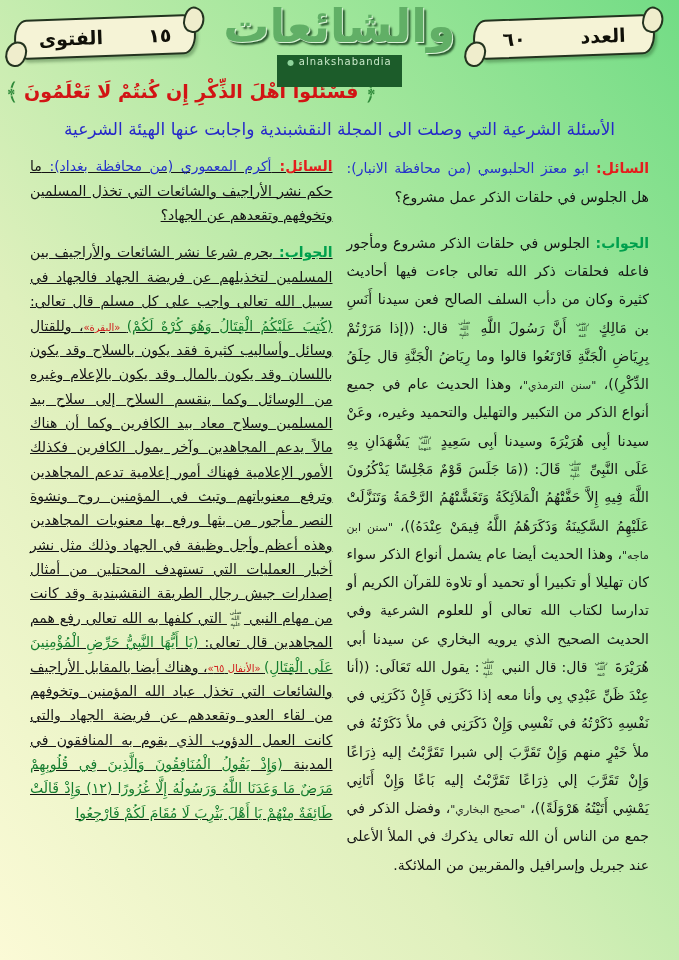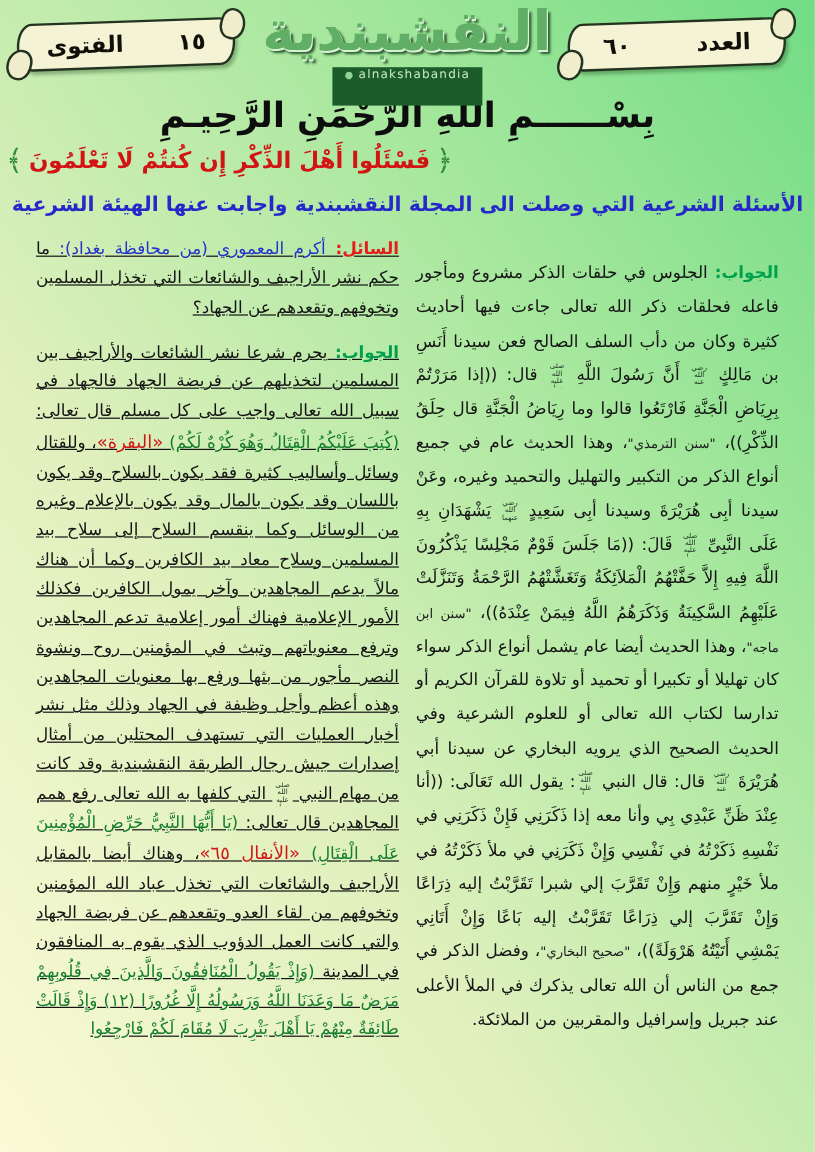--- a/index.html
+++ b/index.html
@@ -28,72 +28,72 @@
     font-size:46px;font-weight:bold;color:#61af66;line-height:1.05;letter-spacing:-1px;
     text-shadow:1px 1px 0 #d8f2d4,3px 3px 2px #2c5c31;
   }
   .logo-bar{display:inline-block;margin-top:-6px;background:#1c5c2a;color:#c9e9c9;
     font-size:10px;letter-spacing:1px;padding:1px 10px 20px;direction:ltr;}
   .logo-bar::before{content:"● ";font-size:8px;color:#8fd49b;}
   
   .bismillah{text-align:center;font-size:29px;font-weight:bold;color:#0d0d0d;margin-top:4px;line-height:1.3;}
   .verse{text-align:left;margin-top:4px;font-size:19px;font-weight:bold;color:#d21414;}
   .verse .bracket{color:#2f8a3a;font-size:24px;font-weight:normal;padding:0 5px;vertical-align:-2px;}
-  .heading{text-align:center;color:#2628c9;font-weight:bold;font-size:17px;line-height:1.55;margin-top:10px;}
+  .heading{text-align:center;color:#2628c9;font-weight:normal;font-size:17px;line-height:1.55;margin-top:10px;}
   
   .columns{display:flex;gap:14px;padding:12px 30px 0;}
   .col{flex:1;text-align:justify;color:#141414;font-size:14px;}
   .col p{margin:0;}
   .col-q1{line-height:2.02;}
   .col-q1 .a{margin-top:18px;}
   .col-q2{line-height:1.74;text-decoration:underline;}
   .col-q2 .a{margin-top:13px;}
   
   .seg-label-q{color:#e51d1d;font-weight:bold;}
   .seg-name{color:#2531cb;}
   .seg-label-a{color:#00a04d;font-weight:bold;}
   .seg-plain{color:#141414;}
   .seg-quran{color:#157d2f;}
-  .seg-cite{color:#d01818;font-size:15px;}
+  .seg-cite{color:#d01818;font-size:10px;}
   .seg-src{font-size:11px;color:#1d1d1d;}
   .seg-hon{display:inline-block;width:17px;max-height:20px;overflow:hidden;
     font-size:6px;line-height:6px;text-align:center;color:#1e3322;vertical-align:middle;}
 </style>
 </head>
 <body>
 
 <div class="page">
 
   <header class="hdr">
     <div class="ribbon ribbon-right">
       <span>العدد</span>
       <span>٦٠</span>
     </div>
     <div class="logo">
-      <div class="logo-title">النقشبندية</div>
+      <div class="logo-title">والشائعات</div>
       <div class="logo-bar"><span>alnakshabandia</span></div>
     </div>
     <div class="ribbon ribbon-left">
       <span>١٥</span>
       <span>الفتوى</span>
     </div>
   </header>
 
-  <div class="bismillah">بِسْــــــمِ اللَّهِ الرَّحْمَنِ الرَّحِيـمِ</div>
 
   <div class="verse">
     <span class="bracket">﴿</span><span class="verse-text">فَسْئَلُوا أَهْلَ الذِّكْرِ إِن كُنتُمْ لَا تَعْلَمُونَ</span><span class="bracket">﴾</span>
   </div>
 
   <div class="heading">
     <div>الأسئلة الشرعية التي وصلت الى المجلة النقشبندية واجابت عنها الهيئة الشرعية</div>
   </div>
 
   <main class="columns">
     <section class="col col-q1">
+      <p class="q"><span class="seg-label-q">السائل: </span><span class="seg-name">ابو معتز الحلبوسي (من محافظة الانبار): </span><span class="seg-plain">هل الجلوس في حلقات الذكر عمل مشروع؟</span></p>
       <p class="a"><span class="seg-label-a">الجواب: </span><span class="seg-plain">الجلوس في حلقات الذكر مشروع ومأجور فاعله فحلقات ذكر الله تعالى جاءت فيها أحاديث كثيرة وكان من دأب السلف الصالح فعن سيدنا أَنَسِ بن مَالِكٍ </span><span class="seg-hon">رضي الله عنه</span><span class="seg-plain"> أَنَّ رَسُولَ اللَّهِ </span><span class="seg-hon">صلى الله عليه وسلم</span><span class="seg-plain"> قال: ((إذا مَرَرْتُمْ بِرِيَاضِ الْجَنَّةِ فَارْتَعُوا قالوا وما رِيَاضُ الْجَنَّةِ قال حِلَقُ الذِّكْرِ))، </span><span class="seg-src">"سنن الترمذي"</span><span class="seg-plain">، وهذا الحديث عام في جميع أنواع الذكر من التكبير والتهليل والتحميد وغيره، وعَنْ سيدنا أبِى هُرَيْرَةَ وسيدنا أبِى سَعِيدٍ </span><span class="seg-hon">رضي الله عنهما</span><span class="seg-plain"> يَشْهَدَانِ بِهِ عَلَى النَّبِىِّ </span><span class="seg-hon">صلى الله عليه وسلم</span><span class="seg-plain"> قَالَ: ((مَا جَلَسَ قَوْمٌ مَجْلِسًا يَذْكُرُونَ اللَّهَ فِيهِ إِلاَّ حَفَّتْهُمُ الْمَلاَئِكَةُ وَتَغَشَّتْهُمُ الرَّحْمَةُ وَتَنَزَّلَتْ عَلَيْهِمُ السَّكِينَةُ وَذَكَرَهُمُ اللَّهُ فِيمَنْ عِنْدَهُ))، </span><span class="seg-src">"سنن ابن ماجه"</span><span class="seg-plain">، وهذا الحديث أيضا عام يشمل أنواع الذكر سواء كان تهليلا أو تكبيرا أو تحميد أو تلاوة للقرآن الكريم أو تدارسا لكتاب الله تعالى أو للعلوم الشرعية وفي الحديث الصحيح الذي يرويه البخاري عن سيدنا أبي هُرَيْرَةَ </span><span class="seg-hon">رضي الله عنه</span><span class="seg-plain"> قال: قال النبي </span><span class="seg-hon">صلى الله عليه وسلم</span><span class="seg-plain">: يقول الله تَعَالَى: ((أنا عِنْدَ ظَنِّ عَبْدِي بِي وأنا معه إذا ذَكَرَنِي فَإِنْ ذَكَرَنِي في نَفْسِهِ ذَكَرْتُهُ في نَفْسِي وَإِنْ ذَكَرَنِي في ملأ ذَكَرْتُهُ في ملأ خَيْرٍ منهم وَإِنْ تَقَرَّبَ إلي شبرا تَقَرَّبْتُ إليه ذِرَاعًا وَإِنْ تَقَرَّبَ إلي ذِرَاعًا تَقَرَّبْتُ إليه بَاعًا وَإِنْ أَتَانِي يَمْشِي أَتَيْتُهُ هَرْوَلَةً))، </span><span class="seg-src">"صحيح البخاري"</span><span class="seg-plain">، وفضل الذكر في جمع من الناس أن الله تعالى يذكرك في الملأ الأعلى عند جبريل وإسرافيل والمقربين من الملائكة.</span></p>
     </section>
     <section class="col col-q2">
       <p class="q"><span class="seg-label-q">السائل: </span><span class="seg-name">أكرم المعموري (من محافظة بغداد): </span><span class="seg-plain">ما حكم نشر الأراجيف والشائعات التي تخذل المسلمين وتخوفهم وتقعدهم عن الجهاد؟</span></p>
       <p class="a"><span class="seg-label-a">الجواب: </span><span class="seg-plain">يحرم شرعا نشر الشائعات والأراجيف بين المسلمين لتخذيلهم عن فريضة الجهاد فالجهاد في سبيل الله تعالى واجب على كل مسلم قال تعالى: </span><span class="seg-quran">(كُتِبَ عَلَيْكُمُ الْقِتَالُ وَهُوَ كُرْهٌ لَكُمْ)</span><span class="seg-cite"> «البقرة»</span><span class="seg-plain">، وللقتال وسائل وأساليب كثيرة فقد يكون بالسلاح وقد يكون باللسان وقد يكون بالمال وقد يكون بالإعلام وغيره من الوسائل وكما ينقسم السلاح إلى سلاح بيد المسلمين وسلاح معاد بيد الكافرين وكما أن هناك مالاً يدعم المجاهدين وآخر يمول الكافرين فكذلك الأمور الإعلامية فهناك أمور إعلامية تدعم المجاهدين وترفع معنوياتهم وتبث في المؤمنين روح ونشوة النصر مأجور من بثها ورفع بها معنويات المجاهدين وهذه أعظم وأجل وظيفة في الجهاد وذلك مثل نشر أخبار العمليات التي تستهدف المحتلين من أمثال إصدارات جيش رجال الطريقة النقشبندية وقد كانت من مهام النبي </span><span class="seg-hon">صلى الله عليه وسلم</span><span class="seg-plain"> التي كلفها به الله تعالى رفع همم المجاهدين قال تعالى: </span><span class="seg-quran">(يَا أَيُّهَا النَّبِيُّ حَرِّضِ الْمُؤْمِنِينَ عَلَى الْقِتَالِ)</span><span class="seg-cite"> «الأنفال ٦٥»</span><span class="seg-plain">، وهناك أيضا بالمقابل الأراجيف والشائعات التي تخذل عباد الله المؤمنين وتخوفهم من لقاء العدو وتقعدهم عن فريضة الجهاد والتي كانت العمل الدؤوب الذي يقوم به المنافقون في المدينة </span><span class="seg-quran">(وَإِذْ يَقُولُ الْمُنَافِقُونَ وَالَّذِينَ فِي قُلُوبِهِمْ مَرَضٌ مَا وَعَدَنَا اللَّهُ وَرَسُولُهُ إِلَّا غُرُورًا (١٢) وَإِذْ قَالَتْ طَائِفَةٌ مِنْهُمْ يَا أَهْلَ يَثْرِبَ لَا مُقَامَ لَكُمْ فَارْجِعُوا</span></p>
     </section>
   </main>
 
 </div>
 

